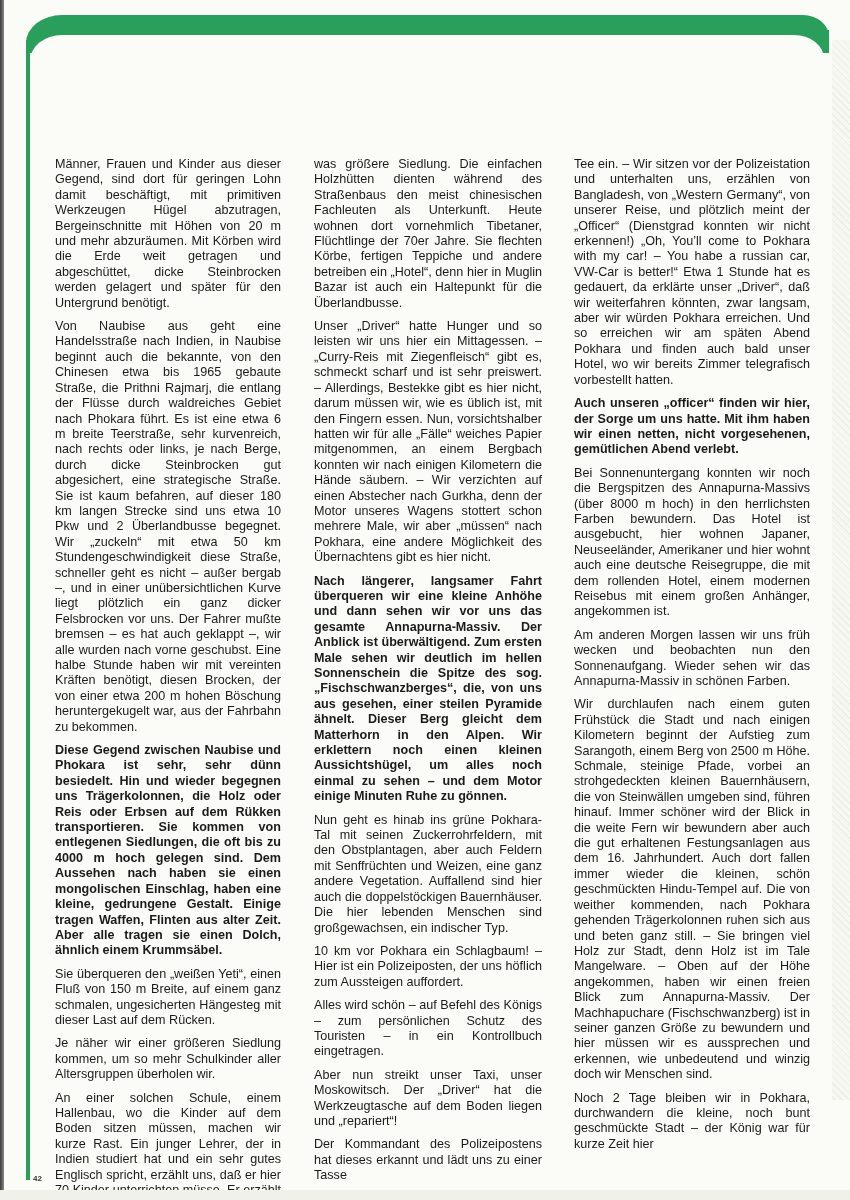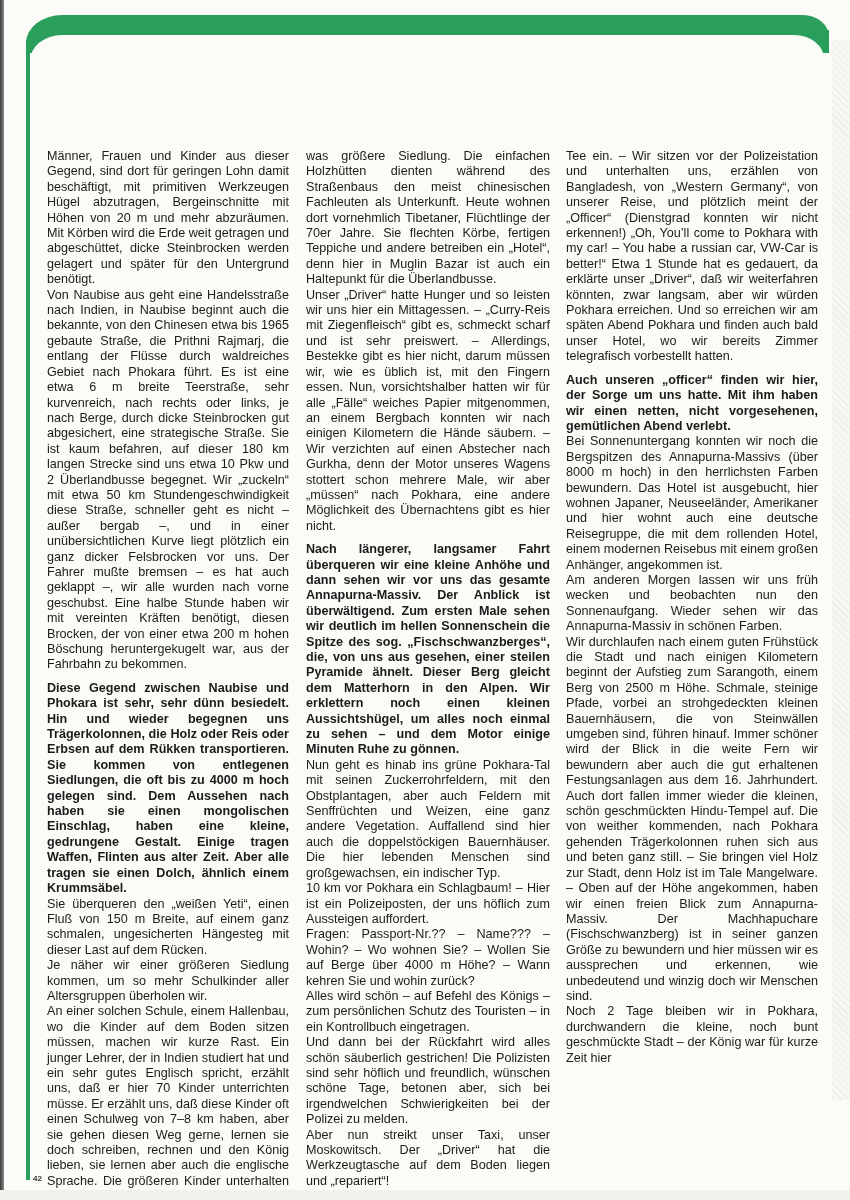--- a/index.html
+++ b/index.html
@@ -40,21 +40,21 @@
   }
   .col {
     position: absolute; top: 149px;
     font-size: 12.6px; line-height: 15.4px;
     text-align: justify;
     hyphens: manual;
   }
   .col1 { left: 47px; width: 242px; }
   .col2 { left: 306px; width: 244px; }
   .col3 { left: 566px; width: 252px; }
-  .col p { margin: 0; }
+  .col p { margin: 8px; }
   .col p.gap { margin-top: 8px; font-weight: bold; }
   .page-number {
     position: absolute; left: 33px; top: 1174px;
     font-size: 8px; font-weight: bold; color: #333;
   }
   .bottom-fade {
     position: absolute; left: 0; top: 1190px; width: 850px; height: 10px;
     background: #f1f1ec;
   }
 </style>
@@ -77,23 +77,21 @@
   <p>An einer solchen Schule, einem Hallenbau, wo die Kinder auf dem Boden sitzen müssen, machen wir kurze Rast. Ein junger Lehrer, der in Indien studiert hat und ein sehr gutes Englisch spricht, erzählt uns, daß er hier 70 Kinder unterrichten müsse. Er erzählt uns, daß diese Kinder oft einen Schulweg von 7–8 km haben, aber sie gehen diesen Weg gerne, lernen sie doch schreiben, rechnen und den König lieben, sie lernen aber auch die englische Sprache. Die größeren Kinder unterhalten sich mit uns und antworten auf Fragen sehr gerne und emsig.</p>
   <p>Bald erreichen wir Muglin Bazar, eine et-</p>
 </div>
 
 <div class="col col2">
   <p>was größere Siedlung. Die einfachen Holzhütten dienten während des Straßenbaus den meist chinesischen Fachleuten als Unterkunft. Heute wohnen dort vornehmlich Tibetaner, Flüchtlinge der 70er Jahre. Sie flechten Körbe, fertigen Teppiche und andere betreiben ein „Hotel“, denn hier in Muglin Bazar ist auch ein Haltepunkt für die Überlandbusse.</p>
   <p>Unser „Driver“ hatte Hunger und so leisten wir uns hier ein Mittagessen. – „Curry-Reis mit Ziegenfleisch“ gibt es, schmeckt scharf und ist sehr preiswert. – Allerdings, Bestekke gibt es hier nicht, darum müssen wir, wie es üblich ist, mit den Fingern essen. Nun, vorsichtshalber hatten wir für alle „Fälle“ weiches Papier mitgenommen, an einem Bergbach konnten wir nach einigen Kilometern die Hände säubern. – Wir verzichten auf einen Abstecher nach Gurkha, denn der Motor unseres Wagens stottert schon mehrere Male, wir aber „müssen“ nach Pokhara, eine andere Möglichkeit des Übernachtens gibt es hier nicht.</p>
   <p class="gap">Nach längerer, langsamer Fahrt überqueren wir eine kleine Anhöhe und dann sehen wir vor uns das gesamte Annapurna-Massiv. Der Anblick ist überwältigend. Zum ersten Male sehen wir deutlich im hellen Sonnenschein die Spitze des sog. „Fischschwanzberges“, die, von uns aus gesehen, einer steilen Pyramide ähnelt. Dieser Berg gleicht dem Matterhorn in den Alpen. Wir erklettern noch einen kleinen Aussichtshügel, um alles noch einmal zu sehen – und dem Motor einige Minuten Ruhe zu gönnen.</p>
   <p>Nun geht es hinab ins grüne Pokhara-Tal mit seinen Zuckerrohrfeldern, mit den Obstplantagen, aber auch Feldern mit Senffrüchten und Weizen, eine ganz andere Vegetation. Auffallend sind hier auch die doppelstöckigen Bauernhäuser. Die hier lebenden Menschen sind großgewachsen, ein indischer Typ.</p>
   <p>10 km vor Pokhara ein Schlagbaum! – Hier ist ein Polizeiposten, der uns höflich zum Aussteigen auffordert.</p>
-  <p>Fragen: Passport-Nr.?? – Name??? – Wohin? – Wo wohnen Sie? – Wollen Sie auf Berge über 4000 m Höhe? – Wann kehren Sie und wohin zurück?</p>
   <p>Alles wird schön – auf Befehl des Königs – zum persönlichen Schutz des Touristen – in ein Kontrollbuch eingetragen.</p>
-  <p>Und dann bei der Rückfahrt wird alles schön säuberlich gestrichen! Die Polizisten sind sehr höflich und freundlich, wünschen schöne Tage, betonen aber, sich bei irgendwelchen Schwierigkeiten bei der Polizei zu melden.</p>
   <p>Aber nun streikt unser Taxi, unser Moskowitsch. Der „Driver“ hat die Werkzeugtasche auf dem Boden liegen und „repariert“!</p>
   <p>Der Kommandant des Polizeipostens hat dieses erkannt und lädt uns zu einer Tasse</p>
 </div>
 
 <div class="col col3">
   <p>Tee ein. – Wir sitzen vor der Polizeistation und unterhalten uns, erzählen von Bangladesh, von „Western Germany“, von unserer Reise, und plötzlich meint der „Officer“ (Dienstgrad konnten wir nicht erkennen!) „Oh, You’ll come to Pokhara with my car! – You habe a russian car, VW-Car is better!“ Etwa 1 Stunde hat es gedauert, da erklärte unser „Driver“, daß wir weiterfahren könnten, zwar langsam, aber wir würden Pokhara erreichen. Und so erreichen wir am späten Abend Pokhara und finden auch bald unser Hotel, wo wir bereits Zimmer telegrafisch vorbestellt hatten.</p>
   <p class="gap">Auch unseren „officer“ finden wir hier, der Sorge um uns hatte. Mit ihm haben wir einen netten, nicht vorgesehenen, gemütlichen Abend verlebt.</p>
   <p>Bei Sonnenuntergang konnten wir noch die Bergspitzen des Annapurna-Massivs (über 8000 m hoch) in den herrlichsten Farben bewundern. Das Hotel ist ausgebucht, hier wohnen Japaner, Neuseeländer, Amerikaner und hier wohnt auch eine deutsche Reisegruppe, die mit dem rollenden Hotel, einem modernen Reisebus mit einem großen Anhänger, angekommen ist.</p>
   <p>Am anderen Morgen lassen wir uns früh wecken und beobachten nun den Sonnenaufgang. Wieder sehen wir das Annapurna-Massiv in schönen Farben.</p>
   <p>Wir durchlaufen nach einem guten Frühstück die Stadt und nach einigen Kilometern beginnt der Aufstieg zum Sarangoth, einem Berg von 2500 m Höhe. Schmale, steinige Pfade, vorbei an strohgedeckten kleinen Bauernhäusern, die von Steinwällen umgeben sind, führen hinauf. Immer schöner wird der Blick in die weite Fern wir bewundern aber auch die gut erhaltenen Festungsanlagen aus dem 16. Jahrhundert. Auch dort fallen immer wieder die kleinen, schön geschmückten Hindu-Tempel auf. Die von weither kommenden, nach Pokhara gehenden Trägerkolonnen ruhen sich aus und beten ganz still. – Sie bringen viel Holz zur Stadt, denn Holz ist im Tale Mangelware. – Oben auf der Höhe angekommen, haben wir einen freien Blick zum Annapurna-Massiv. Der Machhapuchare (Fischschwanzberg) ist in seiner ganzen Größe zu bewundern und hier müssen wir es aussprechen und erkennen, wie unbedeutend und winzig doch wir Menschen sind.</p>

